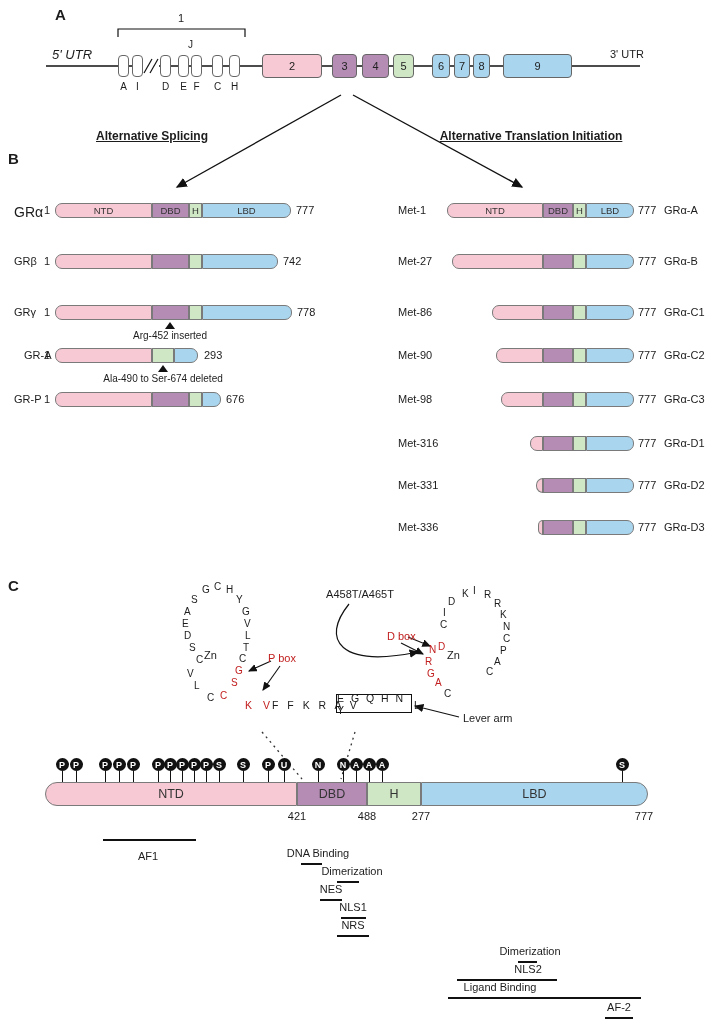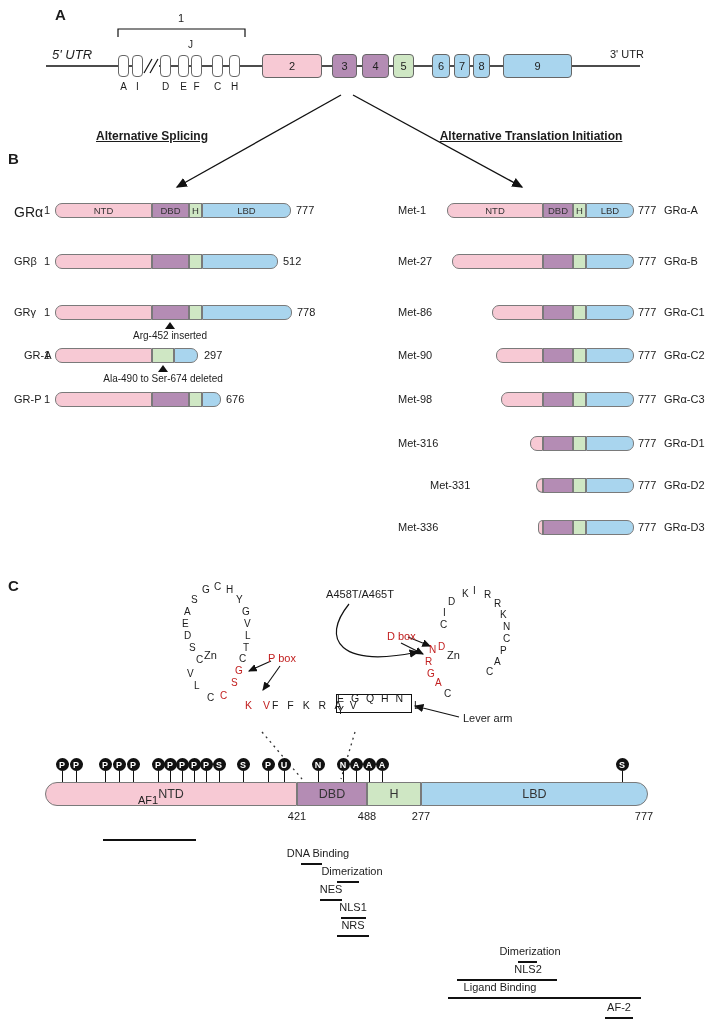--- a/index.html
+++ b/index.html
@@ -92,36 +92,36 @@
       <div class="seg" style="left: 152px; top: 203px; width: 37px; height: 15px; background: rgb(180, 140, 180); font-size: 9.5px;">DBD</div>
       <div class="seg" style="left: 189px; top: 203px; width: 13px; height: 15px; background: rgb(207, 231, 196); font-size: 9.5px;">H</div>
       <div class="seg" style="left: 202px; top: 203px; width: 89px; height: 15px; background: rgb(169, 213, 238); font-size: 9.5px; border-radius: 0px 7px 7px 0px;">LBD</div>
       <div class="cap" style="left: 296px; top: 204px; font-size: 11px;">777</div>
       <div class="cap" style="left: 14px; top: 255px; font-size: 11px;">GRβ</div>
       <div class="cap" style="left: 44px; top: 255px; font-size: 11px;">1</div>
       <div class="seg" style="left: 55px; top: 254px; width: 97px; height: 15px; background: rgb(247, 201, 212); font-size: 9.5px; border-radius: 7px 0px 0px 7px;"></div>
       <div class="seg" style="left: 152px; top: 254px; width: 37px; height: 15px; background: rgb(180, 140, 180); font-size: 9.5px;"></div>
       <div class="seg" style="left: 189px; top: 254px; width: 13px; height: 15px; background: rgb(207, 231, 196); font-size: 9.5px;"></div>
       <div class="seg" style="left: 202px; top: 254px; width: 76px; height: 15px; background: rgb(169, 213, 238); font-size: 9.5px; border-radius: 0px 7px 7px 0px;"></div>
-      <div class="cap" style="left: 283px; top: 255px; font-size: 11px;">512</div>
+      <div class="cap" style="left: 283px; top: 255px; font-size: 11px;">742</div>
       <div class="cap" style="left: 14px; top: 306px; font-size: 11px;">GRγ</div>
       <div class="cap" style="left: 44px; top: 306px; font-size: 11px;">1</div>
       <div class="seg" style="left: 55px; top: 305px; width: 97px; height: 15px; background: rgb(247, 201, 212); font-size: 9.5px; border-radius: 7px 0px 0px 7px;"></div>
       <div class="seg" style="left: 152px; top: 305px; width: 37px; height: 15px; background: rgb(180, 140, 180); font-size: 9.5px;"></div>
       <div class="seg" style="left: 189px; top: 305px; width: 13px; height: 15px; background: rgb(207, 231, 196); font-size: 9.5px;"></div>
       <div class="seg" style="left: 202px; top: 305px; width: 90px; height: 15px; background: rgb(169, 213, 238); font-size: 9.5px; border-radius: 0px 7px 7px 0px;"></div>
       <div class="cap" style="left: 297px; top: 306px; font-size: 11px;">778</div>
       <div class="tri" style="left: 165px; top: 322px;"></div>
       <div class="cap center" style="left: 170px; top: 330px; font-size: 10px;">Arg-452 inserted</div>
       <div class="cap" style="left: 24px; top: 349px; font-size: 11px;">GR-A</div>
       <div class="cap" style="left: 44px; top: 349px; font-size: 11px;">1</div>
       <div class="seg" style="left: 55px; top: 348px; width: 97px; height: 15px; background: rgb(247, 201, 212); font-size: 9.5px; border-radius: 7px 0px 0px 7px;"></div>
       <div class="seg" style="left: 152px; top: 348px; width: 22px; height: 15px; background: rgb(207, 231, 196); font-size: 9.5px;"></div>
       <div class="seg" style="left: 174px; top: 348px; width: 24px; height: 15px; background: rgb(169, 213, 238); font-size: 9.5px; border-radius: 0px 7px 7px 0px;"></div>
-      <div class="cap" style="left: 204px; top: 349px; font-size: 11px;">297</div>
+      <div class="cap" style="left: 204px; top: 349px; font-size: 11px;">293</div>
       <div class="tri" style="left: 158px; top: 365px;"></div>
       <div class="cap center" style="left: 163px; top: 373px; font-size: 10px;">Ala-490 to Ser-674 deleted</div>
       <div class="cap" style="left: 14px; top: 393px; font-size: 11px;">GR-P</div>
       <div class="cap" style="left: 44px; top: 393px; font-size: 11px;">1</div>
       <div class="seg" style="left: 55px; top: 392px; width: 97px; height: 15px; background: rgb(247, 201, 212); font-size: 9.5px; border-radius: 7px 0px 0px 7px;"></div>
       <div class="seg" style="left: 152px; top: 392px; width: 37px; height: 15px; background: rgb(180, 140, 180); font-size: 9.5px;"></div>
       <div class="seg" style="left: 189px; top: 392px; width: 13px; height: 15px; background: rgb(207, 231, 196); font-size: 9.5px;"></div>
       <div class="seg" style="left: 202px; top: 392px; width: 19px; height: 15px; background: rgb(169, 213, 238); font-size: 9.5px; border-radius: 0px 7px 7px 0px;"></div>
       <div class="cap" style="left: 226px; top: 393px; font-size: 11px;">676</div>
       <div class="cap" style="left: 398px; top: 204px; font-size: 11px;">Met-1</div>
@@ -159,21 +159,21 @@
       <div class="seg" style="left: 586px; top: 392px; width: 48px; height: 15px; background: rgb(169, 213, 238); font-size: 9.5px; border-radius: 0px 7px 7px 0px;"></div>
       <div class="cap" style="left: 638px; top: 393px; font-size: 11px;">777</div>
       <div class="cap" style="left: 664px; top: 393px; font-size: 11px;">GRα-C3</div>
       <div class="cap" style="left: 398px; top: 437px; font-size: 11px;">Met-316</div>
       <div class="seg" style="left: 530px; top: 436px; width: 13px; height: 15px; background: rgb(247, 201, 212); font-size: 9.5px; border-radius: 7px 0px 0px 7px;"></div>
       <div class="seg" style="left: 543px; top: 436px; width: 30px; height: 15px; background: rgb(180, 140, 180); font-size: 9.5px;"></div>
       <div class="seg" style="left: 573px; top: 436px; width: 13px; height: 15px; background: rgb(207, 231, 196); font-size: 9.5px;"></div>
       <div class="seg" style="left: 586px; top: 436px; width: 48px; height: 15px; background: rgb(169, 213, 238); font-size: 9.5px; border-radius: 0px 7px 7px 0px;"></div>
       <div class="cap" style="left: 638px; top: 437px; font-size: 11px;">777</div>
       <div class="cap" style="left: 664px; top: 437px; font-size: 11px;">GRα-D1</div>
-      <div class="cap" style="left: 398px; top: 479px; font-size: 11px; margin-left: 32px;">Met-331</div>
+      <div class="cap" style="left: 398px; top: 479px; font-size: 11px;">Met-331</div>
       <div class="seg" style="left: 536px; top: 478px; width: 7px; height: 15px; background: rgb(247, 201, 212); font-size: 9.5px; border-radius: 7px 0px 0px 7px;"></div>
       <div class="seg" style="left: 543px; top: 478px; width: 30px; height: 15px; background: rgb(180, 140, 180); font-size: 9.5px;"></div>
       <div class="seg" style="left: 573px; top: 478px; width: 13px; height: 15px; background: rgb(207, 231, 196); font-size: 9.5px;"></div>
       <div class="seg" style="left: 586px; top: 478px; width: 48px; height: 15px; background: rgb(169, 213, 238); font-size: 9.5px; border-radius: 0px 7px 7px 0px;"></div>
       <div class="cap" style="left: 638px; top: 479px; font-size: 11px;">777</div>
       <div class="cap" style="left: 664px; top: 479px; font-size: 11px;">GRα-D2</div>
       <div class="cap" style="left: 398px; top: 521px; font-size: 11px;">Met-336</div>
       <div class="seg" style="left: 538px; top: 520px; width: 5px; height: 15px; background: rgb(247, 201, 212); font-size: 9.5px; border-radius: 7px 0px 0px 7px;"></div>
       <div class="seg" style="left: 543px; top: 520px; width: 30px; height: 15px; background: rgb(180, 140, 180); font-size: 9.5px;"></div>
       <div class="seg" style="left: 573px; top: 520px; width: 13px; height: 15px; background: rgb(207, 231, 196); font-size: 9.5px;"></div>
@@ -277,21 +277,21 @@
       <div class="stem" style="left: 342.5px; top: 771px; width: 1.5px; height: 11px; background: rgb(17, 17, 17);"></div>
       <div class="site" style="left: 336.5px; top: 758px;">N</div>
       <div class="stem" style="left: 355.5px; top: 771px; width: 1.5px; height: 11px; background: rgb(17, 17, 17);"></div>
       <div class="site" style="left: 349.5px; top: 758px;">A</div>
       <div class="stem" style="left: 368.5px; top: 771px; width: 1.5px; height: 11px; background: rgb(17, 17, 17);"></div>
       <div class="site" style="left: 362.5px; top: 758px;">A</div>
       <div class="stem" style="left: 381.5px; top: 771px; width: 1.5px; height: 11px; background: rgb(17, 17, 17);"></div>
       <div class="site" style="left: 375.5px; top: 758px;">A</div>
       <div class="stem" style="left: 621.5px; top: 771px; width: 1.5px; height: 11px; background: rgb(17, 17, 17);"></div>
       <div class="site" style="left: 615.5px; top: 758px;">S</div>
-      <div class="cap center" style="left: 148px; top: 794px; font-size: 11px;">AF1</div>
+      <div class="cap center" style="left: 148px; top: 850px; font-size: 11px;">AF1</div>
       <div class="rline" style="left: 103px; top: 839px; width: 93px; height: 2px; background: rgb(17, 17, 17);"></div>
       <div class="cap center" style="left: 318px; top: 847px; font-size: 11px;">DNA Binding</div>
       <div class="rline" style="left: 301px; top: 863px; width: 21px; height: 2px; background: rgb(17, 17, 17);"></div>
       <div class="cap center" style="left: 352px; top: 865px; font-size: 11px;">Dimerization</div>
       <div class="rline" style="left: 337px; top: 881px; width: 22px; height: 2px; background: rgb(17, 17, 17);"></div>
       <div class="cap center" style="left: 331px; top: 883px; font-size: 11px;">NES</div>
       <div class="rline" style="left: 320px; top: 899px; width: 22px; height: 2px; background: rgb(17, 17, 17);"></div>
       <div class="cap center" style="left: 353px; top: 901px; font-size: 11px;">NLS1</div>
       <div class="rline" style="left: 341px; top: 917px; width: 25px; height: 2px; background: rgb(17, 17, 17);"></div>
       <div class="cap center" style="left: 353px; top: 919px; font-size: 11px;">NRS</div>

